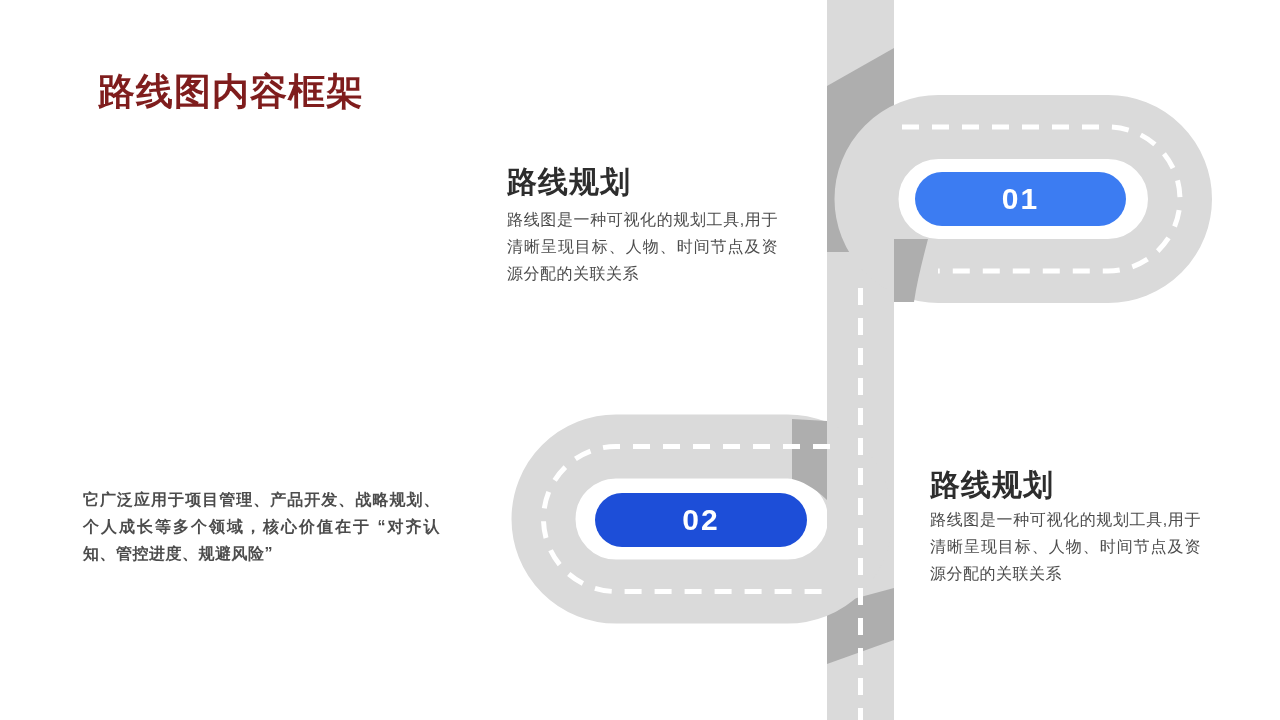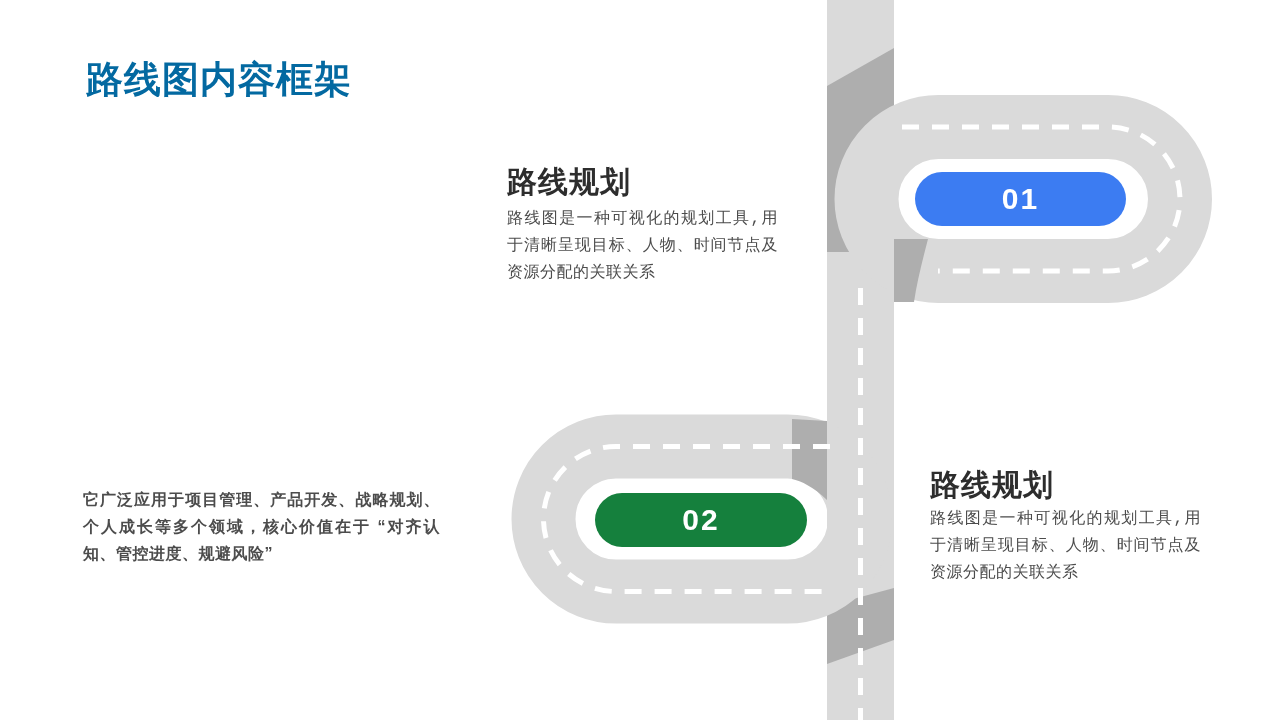--- a/index.html
+++ b/index.html
@@ -2,34 +2,34 @@
 <html><head>
 <meta charset="utf-8">
 <style>
   html,body{margin:0;padding:0;background:#ffffff;}
   .slide{
     position:relative;width:1280px;height:720px;background:#ffffff;overflow:hidden;
     font-family:"Liberation Sans","DejaVu Sans",sans-serif;
   }
   .road-svg{position:absolute;left:0;top:0;width:1280px;height:720px;}
   .page-title{
-    position:absolute;left:82px;top:54px;margin:4px;
-    font-size:37px;line-height:1.2;font-weight:700;color:#0369a1;letter-spacing:1px;text-align:center;
+    position:absolute;left:82px;top:54px;margin:16px;
+    font-size:37px;line-height:1.2;font-weight:700;color:#7f1d1d;letter-spacing:1px;text-align:center;
   }
   .page-subtitle{
     position:absolute;left:83px;top:111px;
     font-size:21px;line-height:1.3;font-weight:400;color:#aeaeae;letter-spacing:0.5px;
   }
   .section-heading{
     position:absolute;margin:0;
     font-size:30px;line-height:1.2;font-weight:700;color:#2d2d2d;letter-spacing:1px;
   }
   .section-body{
     position:absolute;margin:0;
-    font-size:16px;line-height:27px;color:#4c4c4c;text-align:justify;letter-spacing:0.5px;font-family:Liberation Mono, monospace;
+    font-size:16px;line-height:27px;color:#4c4c4c;text-align:justify;letter-spacing:0.5px;
   }
   .heading-1{left:507px;top:164px;}
   .body-1{left:507px;top:206px;width:271px;}
   .heading-2{left:930px;top:467px;}
   .body-2{left:930px;top:506px;width:271px;}
   .note{
     position:absolute;left:83px;top:486px;width:357px;margin:0;
     font-size:16px;line-height:27px;color:#4c4c4c;text-align:justify;letter-spacing:0.5px;font-weight:bold;
   }
   .badge{
@@ -69,21 +69,21 @@
 
     <path d="M830,446.5 L616,446.5 A72.5,72.5 0 0 0 616,591.5 L832,591.5" fill="none" stroke="#ffffff" stroke-width="5" stroke-dasharray="17 13"></path>
   </svg>
 
   <h1 class="page-title">路线图内容框架</h1>
 
   <div class="badge badge-1" style="background: rgb(60, 124, 242);">
     <span class="badge-number">01</span>
   </div>
 
-  <div class="badge badge-2" style="background: #15803d;">
+  <div class="badge badge-2" style="background: #1d4ed8;">
     <span class="badge-number">02</span>
   </div>
 
   <h2 class="section-heading heading-1">路线规划</h2>
   <p class="section-body body-1">路线图是一种可视化的规划工具,用于清晰呈现目标、人物、时间节点及资源分配的关联关系</p>
 
   <h2 class="section-heading heading-2">路线规划</h2>
   <p class="section-body body-2">路线图是一种可视化的规划工具,用于清晰呈现目标、人物、时间节点及资源分配的关联关系</p>
 
   <p class="note">它广泛应用于项目管理、产品开发、战略规划、个人成长等多个领域，核心价值在于 “对齐认知、管控进度、规避风险”</p>

